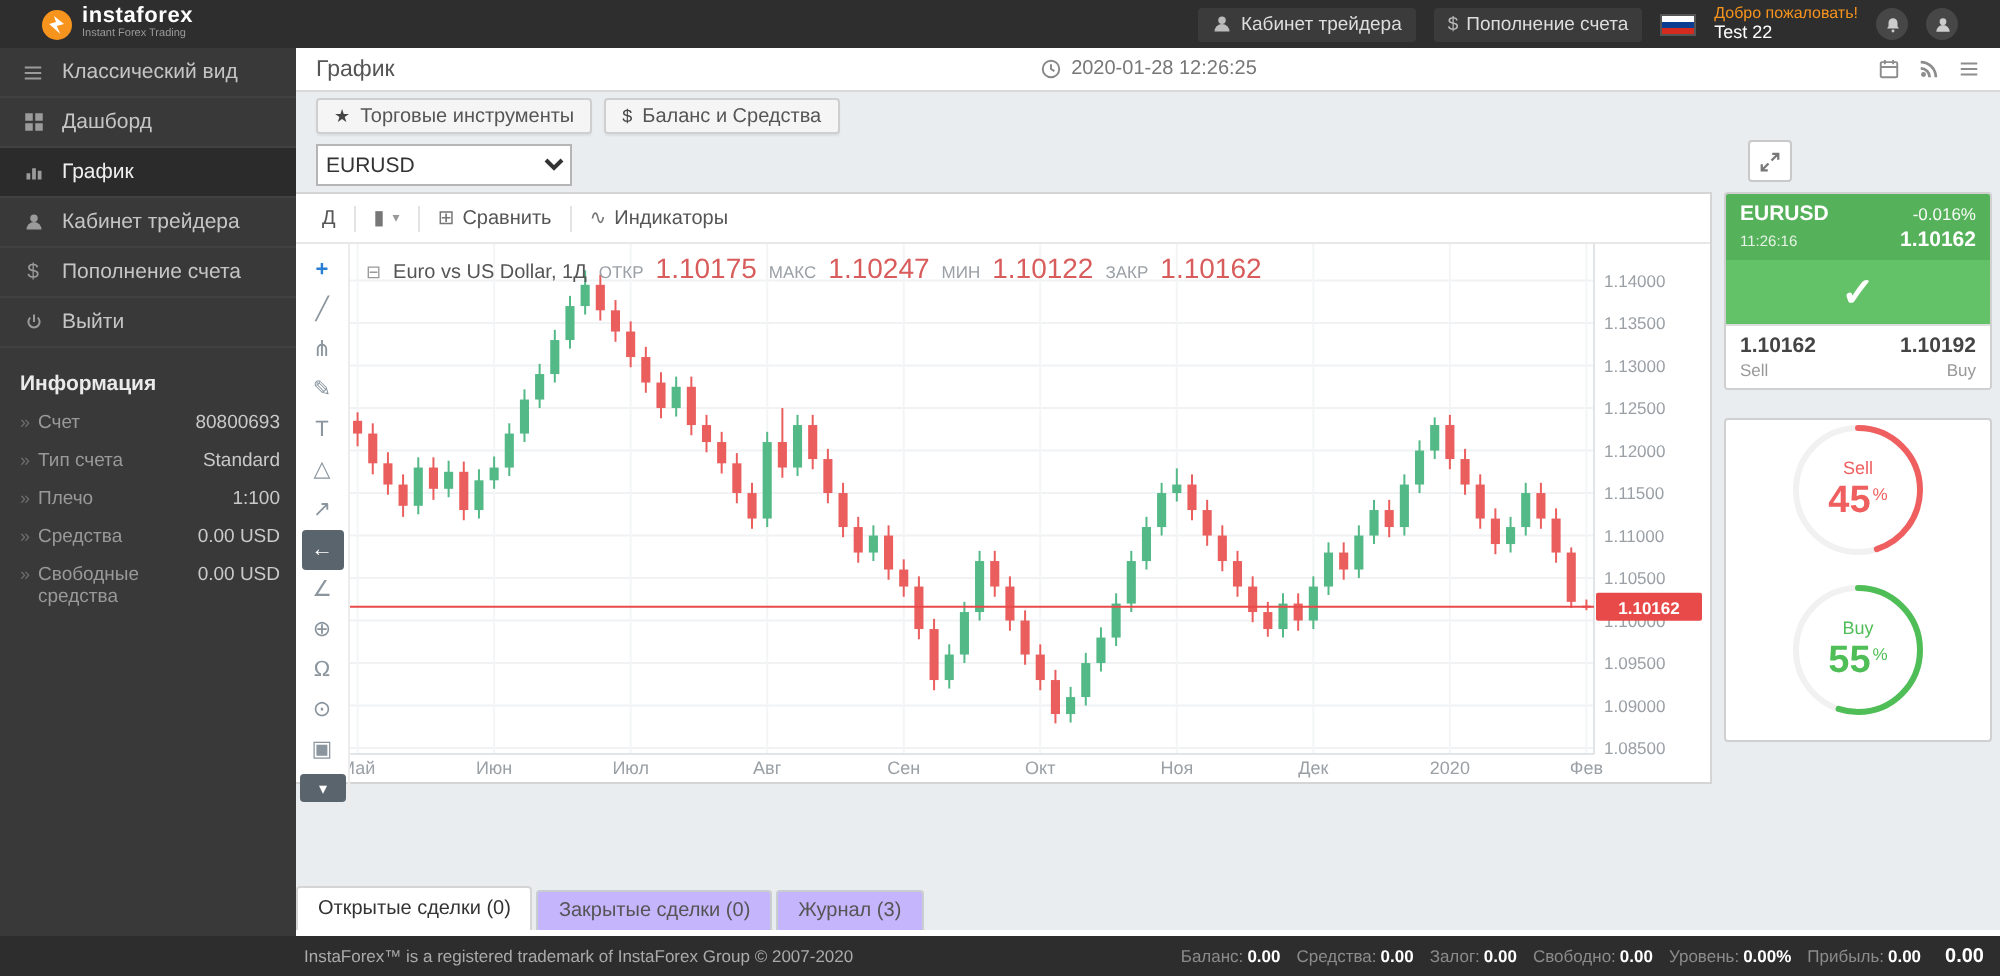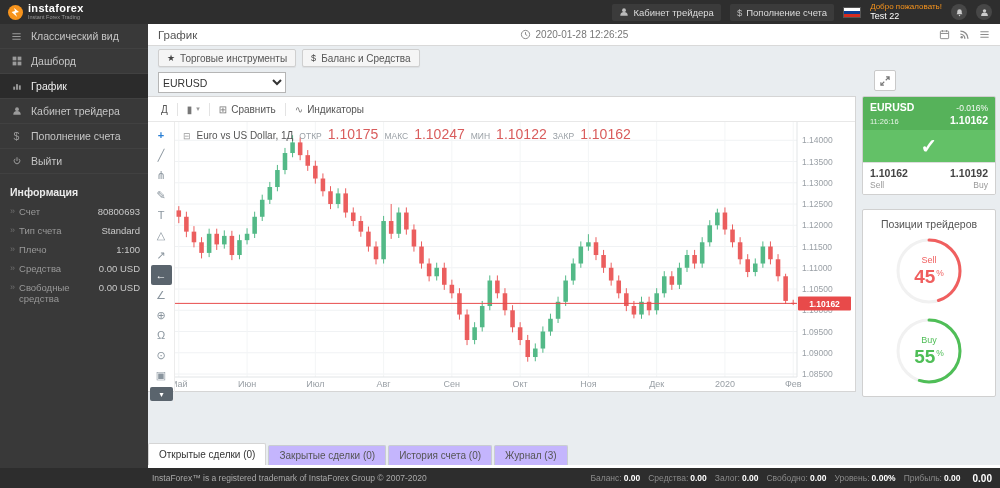--- a/index.html
+++ b/index.html
@@ -4,21 +4,21 @@
 <title>График</title>
 <style>
   * { box-sizing: border-box; }
   html,body { margin:0; padding:0; }
   body {
     width:1000px; height:488px; position:relative; overflow:hidden;
     background:#2d2d2d; font-family:"Liberation Sans", sans-serif; font-size:11px;
   }
   
   .top-header { position:absolute; top:0; left:0; width:1000px; height:24px; background:#2e2e2e;
-    display:flex; justify-content:space-between; padding:0 8px; z-index:9; }
+    display:flex; justify-content:space-between; padding:0 21px; z-index:9; }
   .logo { display:flex; align-items:center; gap:5px; }
   .logo-text { line-height:1; }
   .logo-name { font-size:11px; font-weight:bold; color:#fff; letter-spacing:.3px; }
   .logo-sub { font-size:5.5px; color:#9a9a9a; margin-top:1px; }
   .header-right { display:flex; align-items:center; gap:9px; }
   .header-chip { display:flex; align-items:center; gap:4px; font-size:9.5px; color:#ddd; cursor:pointer;
     background:#3b3b3b; border-radius:2px; padding:3px 7px; }
   .header-chip .ic { color:#bbb; display:inline-flex; }
   .flag { width:18px; height:11px; display:flex; flex-direction:column; border:1px solid #555; }
   .flag div { flex:1; }
@@ -633,21 +633,20 @@
           <div class="qf-side">Sell</div>
         </span>
         <span class="qf-col r">
           <div class="qf-price">1.10192</div>
           <div class="qf-side">Buy</div>
         </span>
       </div>
     </div>
 
     <div class="positions-card">
-      <div class="pos-title">Позиции трейдеров</div>
       <div class="donut-col">
         <div class="donut" id="sell-donut">
             <svg width="70" height="70">
               <circle cx="35" cy="35" r="31" fill="none" stroke="#f1f1f1" stroke-width="3"></circle>
               <circle cx="35" cy="35" r="31" fill="none" stroke="#f05f5f" stroke-width="3" stroke-linecap="round" stroke-dasharray="87.65043503515523 194.77874452256717" transform="rotate(-90 35 35)"></circle>
             </svg>
           <div class="donut-inner" style="color: rgb(240, 95, 95);">
             <span class="d-label">Sell</span>
             <span class="d-numrow">
               <span class="d-num">45</span>
@@ -669,21 +668,20 @@
           </div>
         </div>
       </div>
     </div>
   </div>
 
   <div class="tabs-underline"></div>
   <div class="tabs">
     <span class="tab active">Открытые сделки (0)</span>
     <span class="tab">Закрытые сделки (0)</span>
-    <span class="tab">История счета (0)</span>
     <span class="tab">Журнал (3)</span>
   </div>
 </div>
 
 <div class="footer">
   <span>InstaForex™ is a registered trademark of InstaForex Group © 2007-2020</span>
   <span class="footer-stats">
     <span><span class="lab">Баланс:</span><b>0.00</b></span>
     <span><span class="lab">Средства:</span><b>0.00</b></span>
     <span><span class="lab">Залог:</span><b>0.00</b></span>

